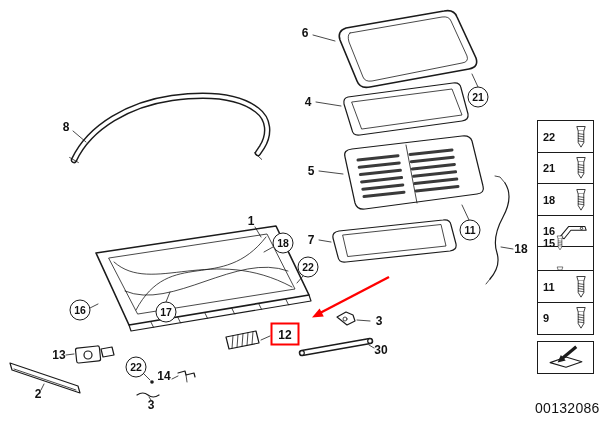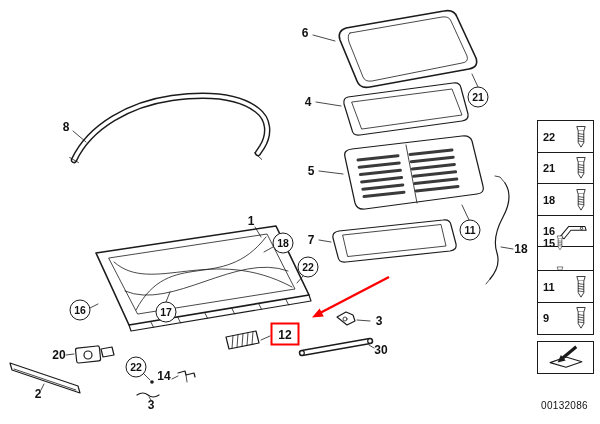--- a/index.html
+++ b/index.html
@@ -23,21 +23,21 @@
       justify-content:center;font-size:12px;background:transparent}
   .sidebar{position:absolute;left:537px;top:120px;width:57px;display:flex;flex-direction:column}
   .sbox{height:33px;border:1.4px solid #1b1b1b;margin-top:-1.4px;background:#fff;
       display:flex;align-items:center;justify-content:space-between;padding:1px 5px}
   .sbox:first-child{margin-top:0}
   .sbox.dbl{height:25px;flex-direction:column;align-items:flex-start;justify-content:center;gap:15px;padding:2px 5px}
   .sbox .row{display:flex;align-items:center;justify-content:space-between}
   .sbox.arrowbox{margin-top:6px;justify-content:center}
   .slbl{font-size:11px;font-weight:700}
   .docnum{position:absolute;left:535px;top:400px;width:59px;text-align:center;
-      font-size:10px;letter-spacing:.3px}
+      font-size:14px;letter-spacing:.3px}
 </style>
 </head>
 <body>
 
 <div class="stage">
 
   <svg width="0" height="0" style="position:absolute" aria-hidden="true">
     <defs>
       <symbol id="icon-screw" viewBox="0 0 20 34">
         <path d="M4,2 L16,2 L14,8.5 L6,8.5 Z" fill="#fff" stroke="#1b1b1b" stroke-width="1.2"></path>
@@ -163,21 +163,21 @@
     </g>
   </svg>
 
   <div class="co" style="left:305px;top:33px">6</div>
   <div class="co" style="left:308px;top:102px">4</div>
   <div class="co" style="left:311px;top:171px">5</div>
   <div class="co" style="left:311px;top:240px">7</div>
   <div class="co" style="left:66px;top:127px">8</div>
   <div class="co" style="left:251px;top:221px">1</div>
   <div class="co" style="left:521px;top:249px">18</div>
-  <div class="co" style="left:59px;top:355px">20</div>
+  <div class="co" style="left:59px;top:355px">13</div>
   <div class="co" style="left:38px;top:394px">2</div>
   <div class="co" style="left:164px;top:376px">14</div>
   <div class="co" style="left:151px;top:405px">3</div>
   <div class="co" style="left:379px;top:321px">3</div>
   <div class="co" style="left:381px;top:350px">30</div>
 
   <div class="co circ" style="left:478px;top:97px">21</div>
   <div class="co circ" style="left:470px;top:230px">11</div>
   <div class="co circ" style="left:283px;top:243px">18</div>
   <div class="co circ" style="left:308px;top:267px">22</div>

